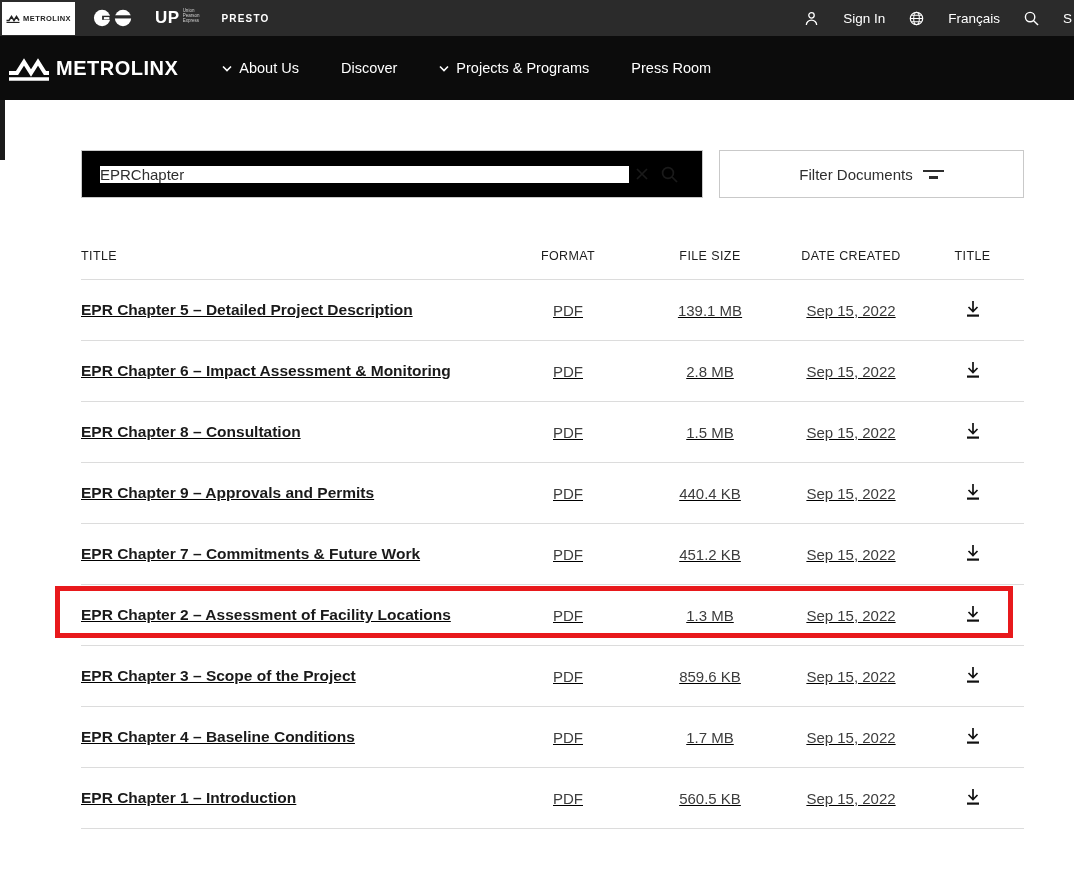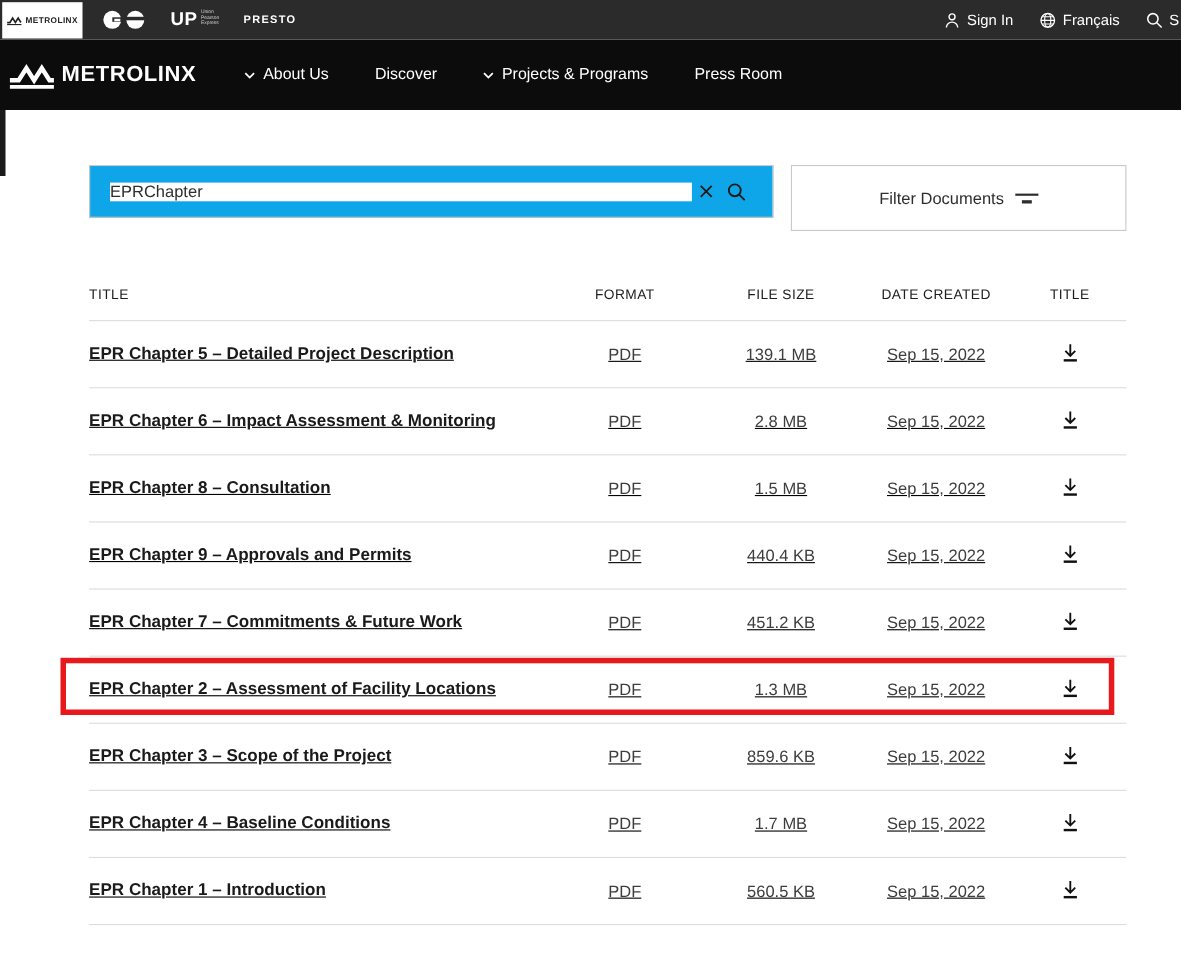--- a/index.html
+++ b/index.html
@@ -8,36 +8,36 @@
   
   .utility-bar { height:36px; background:#2b2b2b; display:flex; align-items:center; position:relative; }
   .mx-tab { width:73px; height:33px; background:#fff; margin-left:2px; display:flex; align-items:center; justify-content:center; gap:3px; }
   .mx-tab .mini-logo-text { font-size:7.5px; font-weight:bold; color:#222; letter-spacing:.4px; }
   .go-logo { margin-left:18px; }
   .up-block { margin-left:22px; display:flex; align-items:flex-start; gap:3px; }
   .up-main { color:#fff; font-size:17px; font-weight:bold; letter-spacing:.5px; }
   .up-sub { color:#cfcfcf; font-size:4.5px; line-height:5px; }
   .presto { margin-left:22px; color:#fff; font-size:10px; font-weight:bold; letter-spacing:1.2px; }
   .util-right { margin-left:auto; display:flex; align-items:center; gap:24px; padding-right:2px; color:#fff; font-size:13.5px; }
-  .util-item { display:flex; align-items:center; gap:6px; cursor:pointer; white-space:nowrap; }
+  .util-item { display:flex; align-items:center; gap:24px; cursor:pointer; white-space:nowrap; }
   
   .main-nav { height:64px; background:#0c0c0c; display:flex; align-items:center; padding-left:8px; color:#fff; }
   .brand { display:flex; align-items:center; gap:6px; }
   .brand-text { font-size:20px; font-weight:bold; letter-spacing:.5px; }
   .nav-items { display:flex; align-items:center; margin-left:44px; gap:42px; font-size:14.5px; }
   .nav-item { display:flex; align-items:center; gap:7px; cursor:pointer; white-space:nowrap; }
   
   .left-strip { position:absolute; left:0; top:100px; width:5px; height:60px; background:#1a1a1a; }
   
   .content { padding:50px 50px 0 81px; }
   .search-row { display:flex; gap:16px; }
-  .search-box { width:622px; height:48px; border:1px solid #c9c9c9; display:flex; align-items:center; padding:0 18px; background:#0ea5e9; }
+  .search-box { width:622px; height:48px; border:1px solid #c9c9c9; display:flex; align-items:center; padding:0 18px; background:#000000; }
   .search-box input { flex:1; border:none; outline:none; font-size:15px; color:#2e2e2e; font-family:"Liberation Sans", sans-serif; }
   .icon-btn { background:none; border:none; cursor:pointer; display:flex; align-items:center; justify-content:center; padding:6px; }
-  .filter-btn { width:305px; height:60px; border:1px solid #c9c9c9; background:#fff; display:flex; align-items:center; justify-content:center; gap:10px; font-size:15px; color:#2e2e2e; cursor:pointer; font-family:"Liberation Sans", sans-serif; }
+  .filter-btn { width:305px; height:48px; border:1px solid #c9c9c9; background:#fff; display:flex; align-items:center; justify-content:center; gap:10px; font-size:15px; color:#2e2e2e; cursor:pointer; font-family:"Liberation Sans", sans-serif; }
   .filter-icon { display:flex; flex-direction:column; align-items:center; gap:4px; }
   .filter-icon .l1 { width:21px; height:2.5px; background:#2e2e2e; }
   .filter-icon .l2 { width:9px; height:2.5px; background:#2e2e2e; }
   
   .doc-table { width:943px; margin-top:34px; }
   .t-head { display:flex; align-items:center; height:48px; border-bottom:1px solid #dcdcdc; font-size:12.5px; font-weight:normal; color:#1d1d1d; letter-spacing:.4px; }
   .t-row { display:flex; align-items:center; height:61px; border-bottom:1px solid #dcdcdc; position:relative;text-decoration:underline; }
   .c-title { width:416px; text-align:left; }
   .c-format { width:142px; text-align:center; }
   .c-size { width:142px; text-align:center; }

